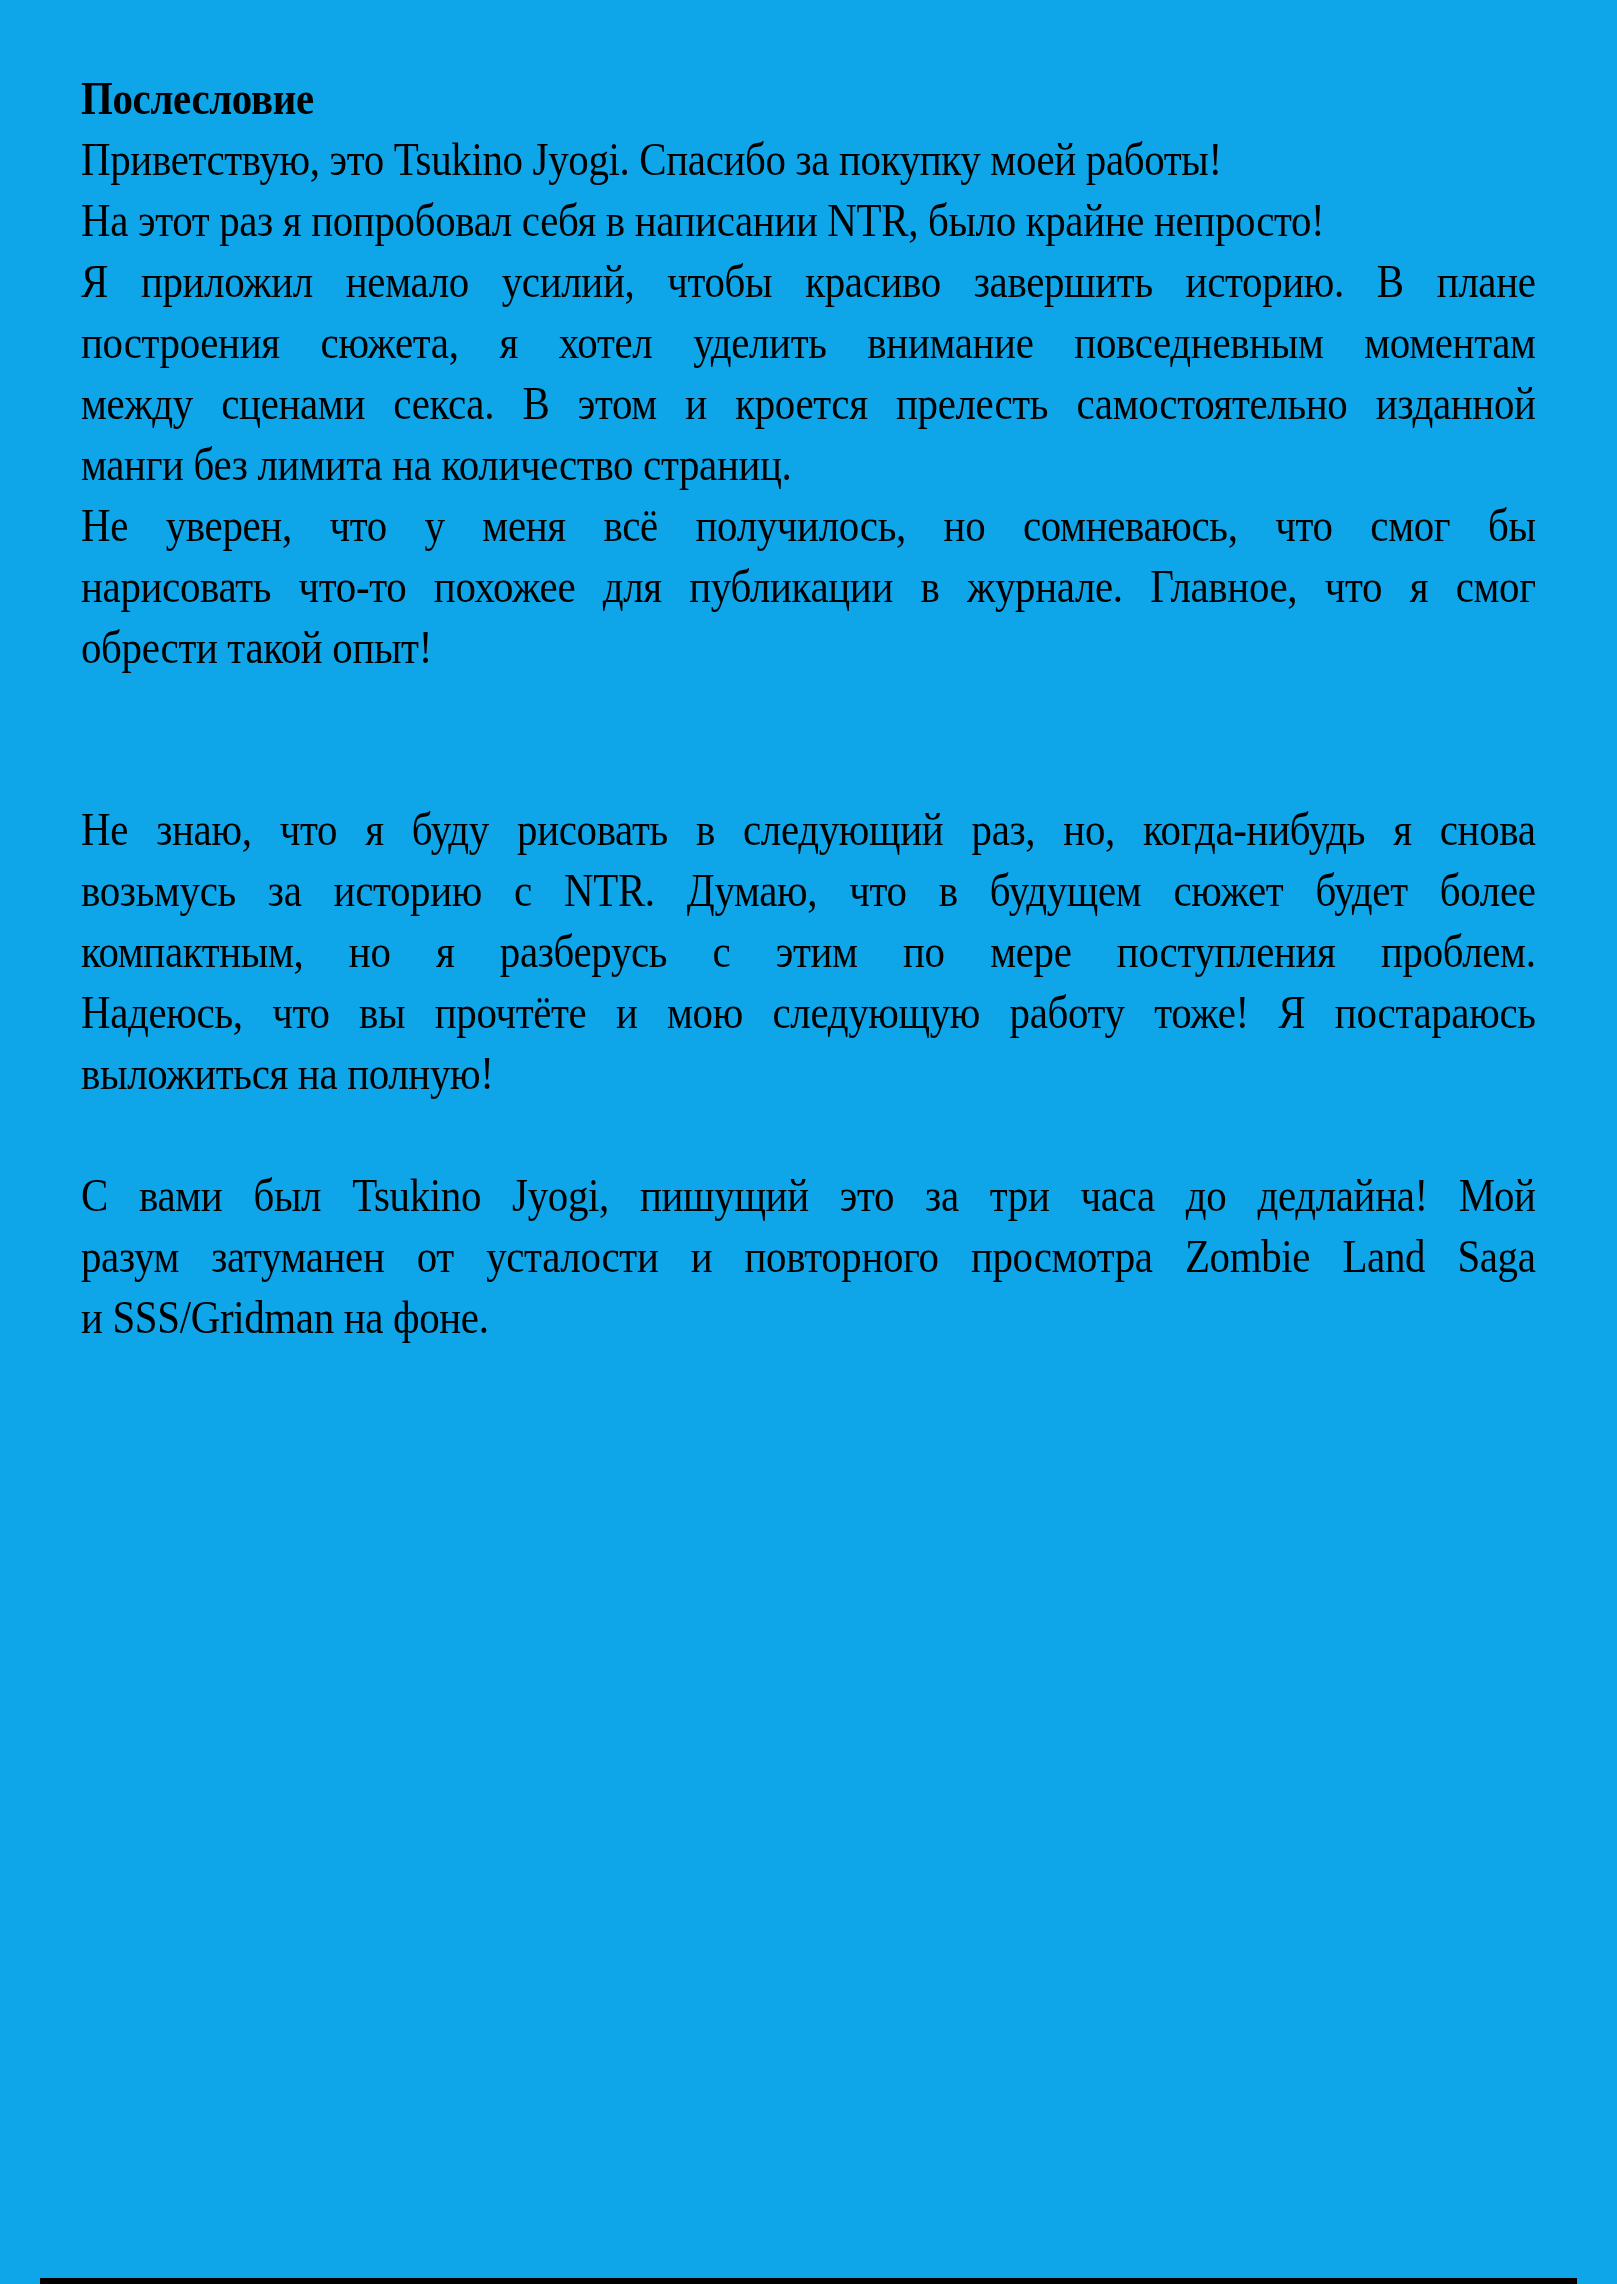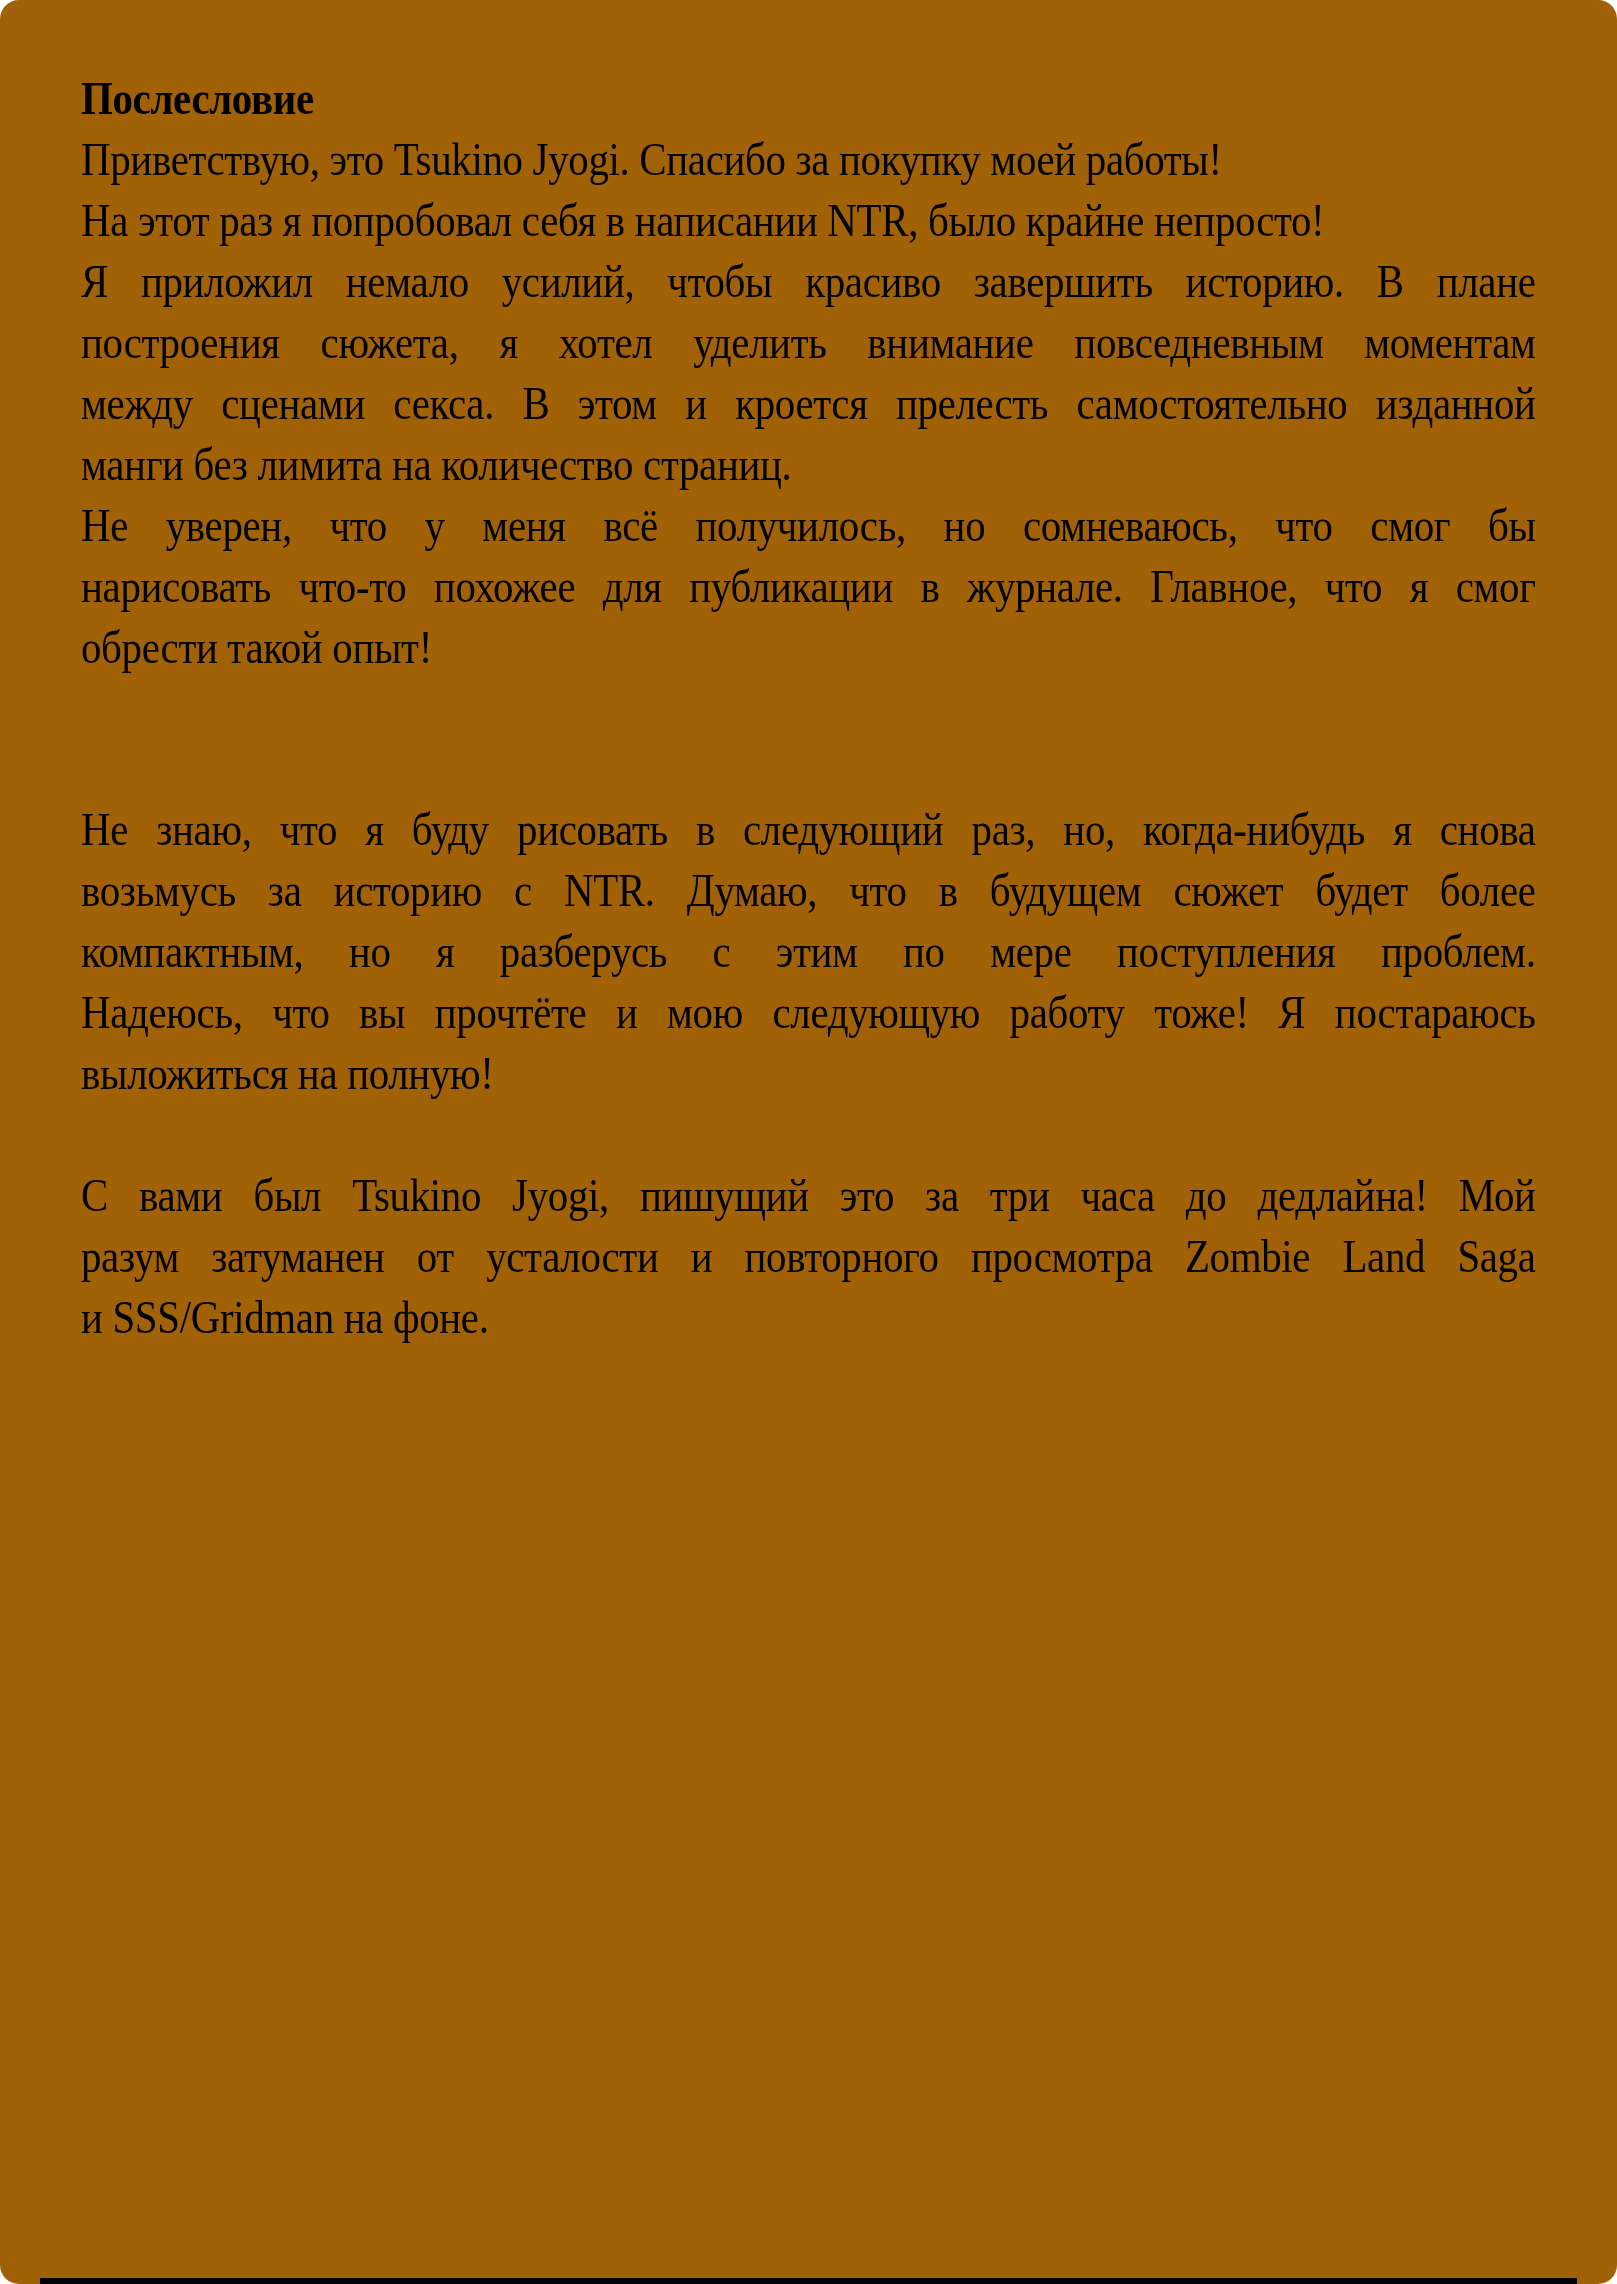--- a/index.html
+++ b/index.html
@@ -10,22 +10,21 @@
     width: 1617px;
     height: 2284px;
     background: #ffffff;
     position: relative;
     overflow: hidden;
     font-family: "Liberation Serif", "DejaVu Serif", serif;
   }
   .page {
     position: absolute;
     inset: 0;
-    background: #a16207;
-    border-radius: 19px;
+    background: #0ea5e9;
   }
   .text-block {
     position: absolute;
     left: 81px;
     top: 68px;
     width: 1670px;
     transform: scaleX(0.871);
     transform-origin: 0 0;
     color: #000000;
     font-size: 47px;

